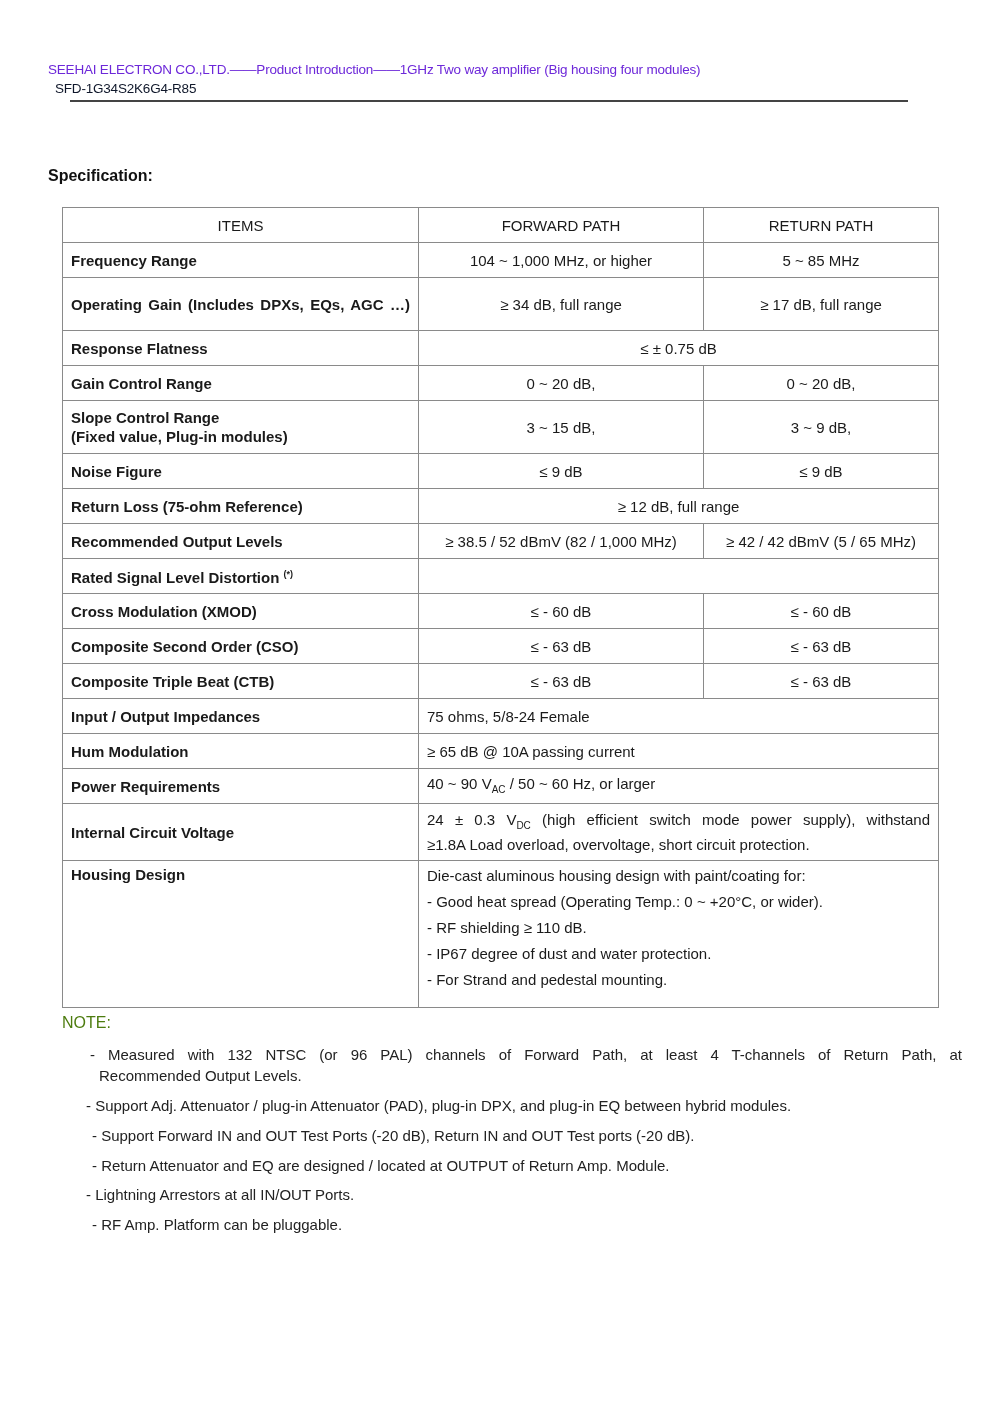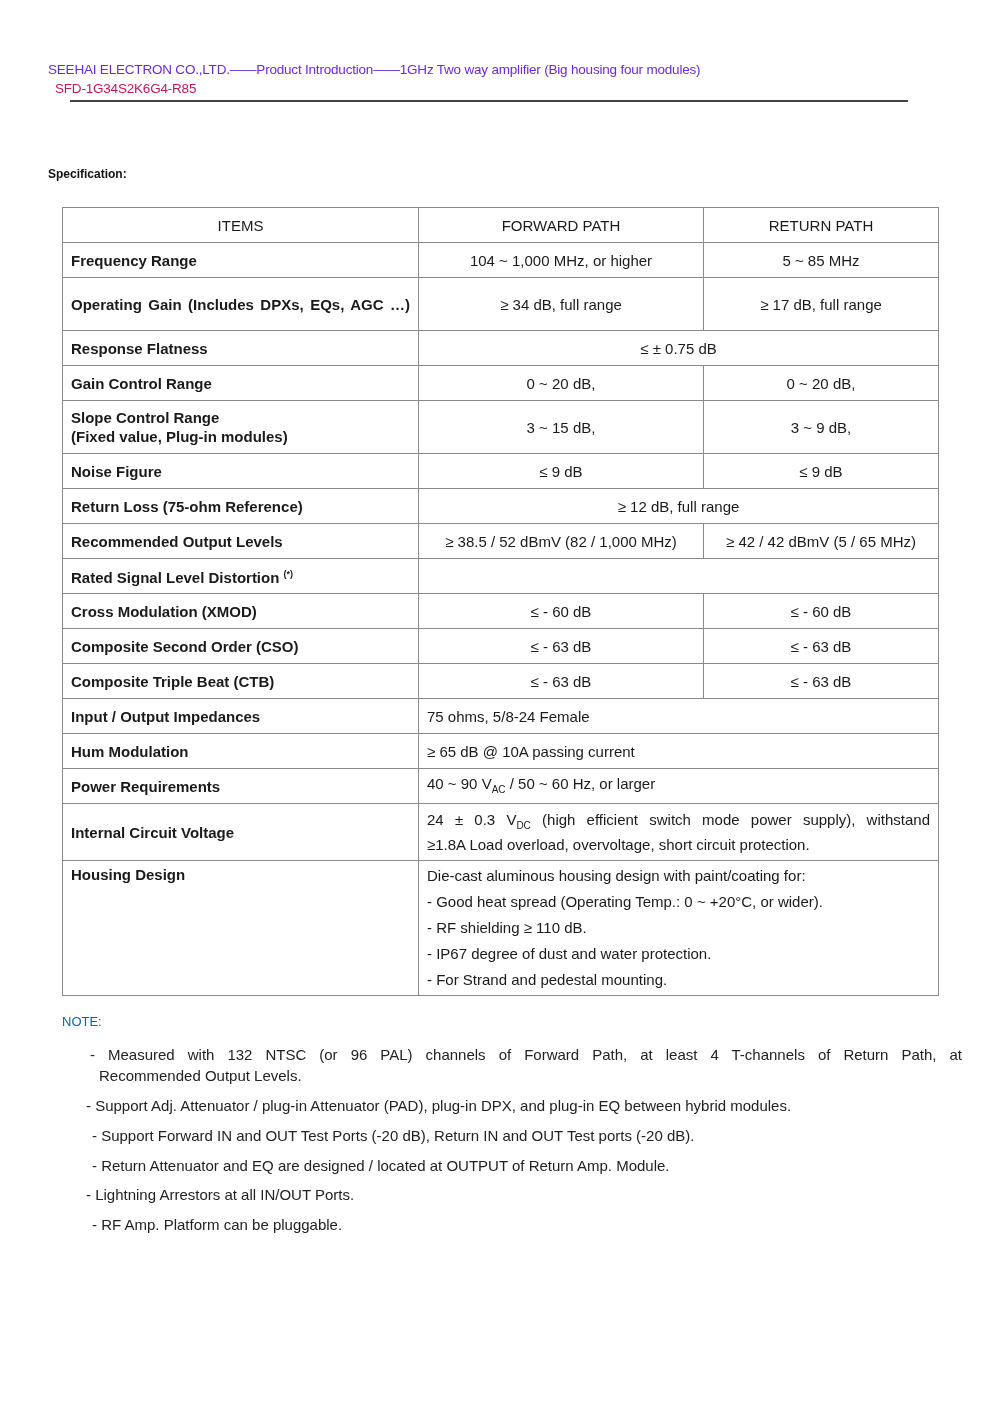--- a/index.html
+++ b/index.html
@@ -1,23 +1,23 @@
 <!DOCTYPE html>
 <html><head>
 <meta charset="utf-8">
 <style>
   html, body { margin: 0; padding: 0; background: #ffffff; }
   body {
     width: 1000px; height: 1412px; position: relative; overflow: hidden;
     font-family: "Liberation Sans", sans-serif; color: #1a1a1a;
   }
   .hdr1 { position: absolute; left: 48px; top: 62px; font-size: 13.5px; color: #6d28d9; white-space: nowrap; letter-spacing: -0.2px; }
-  .hdr2 { position: absolute; left: 55px; top: 81px; font-size: 13.5px; color: #be185d; letter-spacing: -0.2px; }
+  .hdr2 { position: absolute; left: 55px; top: 81px; font-size: 13.5px; color: #0f172a; letter-spacing: -0.2px; }
   .hdr-rule { position: absolute; left: 70px; top: 100px; width: 838px; height: 0; border-top: 2px solid #444; }
-  .spec-title { position: absolute; left: 48px; top: 167px; font-size: 12px; font-weight: bold; color: #111; }
+  .spec-title { position: absolute; left: 48px; top: 167px; font-size: 16px; font-weight: bold; color: #111; }
 
   table.spec {
     position: absolute; left: 62px; top: 207px; width: 876px;
     border-collapse: collapse; font-size: 15px; table-layout: fixed;
   }
   table.spec td, table.spec th {
     border: 1.5px solid #8a8a8a; padding: 0 8px; vertical-align: middle;
     line-height: 19px;
   }
   table.spec th { font-weight: normal; text-align: center; height: 34px; }
@@ -26,21 +26,21 @@
   table.spec td.lval { text-align: left; }
   table.spec tr.r1 td { height: 34px; }
   table.spec tr.r2 td { height: 52px; }
   table.spec tr.r3 td { height: 56px; }
   table.spec td.justify { text-align: justify; text-align-last: justify; }
   .housing-list div { line-height: 26px; }
   .housing-list div:first-child { margin-top: 2px; }
   sub { font-size: 10px; }
   sup { font-size: 9px; }
 
-  .notes { position: absolute; left: 62px; top: 1014px; width: 900px; font-size: 13px; color: #0369a1; }
+  .notes { position: absolute; left: 62px; top: 1014px; width: 900px; font-size: 16px; color: #4d7c0f; }
   .notes .nt { margin-bottom: 10px; }
   .note-item { position: absolute; font-size: 15px; color: #222; }
   .n1 { left: 90px; top: 1043px; width: 872px; text-align: justify; text-align-last: justify; line-height: 24px; }
   .n1b { left: 99px; top: 1067px; }
   .n2 { left: 86px; top: 1097px; }
   .n3 { left: 92px; top: 1127px; }
   .n4 { left: 92px; top: 1157px; }
   .n5 { left: 86px; top: 1186px; }
   .n6 { left: 92px; top: 1216px; }
 </style>
@@ -142,21 +142,21 @@
   </tr>
   <tr class="r3">
     <td class="item">Internal Circuit Voltage</td>
     <td class="lval" colspan="2">
       <div style="text-align:justify;text-align-last:justify;"><span>24 ± 0.3 V</span><sub>DC</sub><span> (high efficient switch mode power supply), withstand</span></div>
       <div>≥1.8A Load overload, overvoltage, short circuit protection.</div>
     </td>
   </tr>
   <tr>
     <td class="item" style="vertical-align:top;padding-top:4px;">Housing Design</td>
-    <td class="lval housing-list" colspan="2" style="vertical-align:top;padding-bottom:2px;">
+    <td class="lval housing-list" colspan="2" style="vertical-align:top;padding-bottom:14px;">
       <div>Die-cast aluminous housing design with paint/coating for:</div>
       <div>- Good heat spread (Operating Temp.: 0 ~ +20°C, or wider).</div>
       <div>- RF shielding ≥ 110 dB.</div>
       <div>- IP67 degree of dust and water protection.</div>
       <div>- For Strand and pedestal mounting.</div>
     </td>
   </tr>
 </tbody>
   </table>
 

